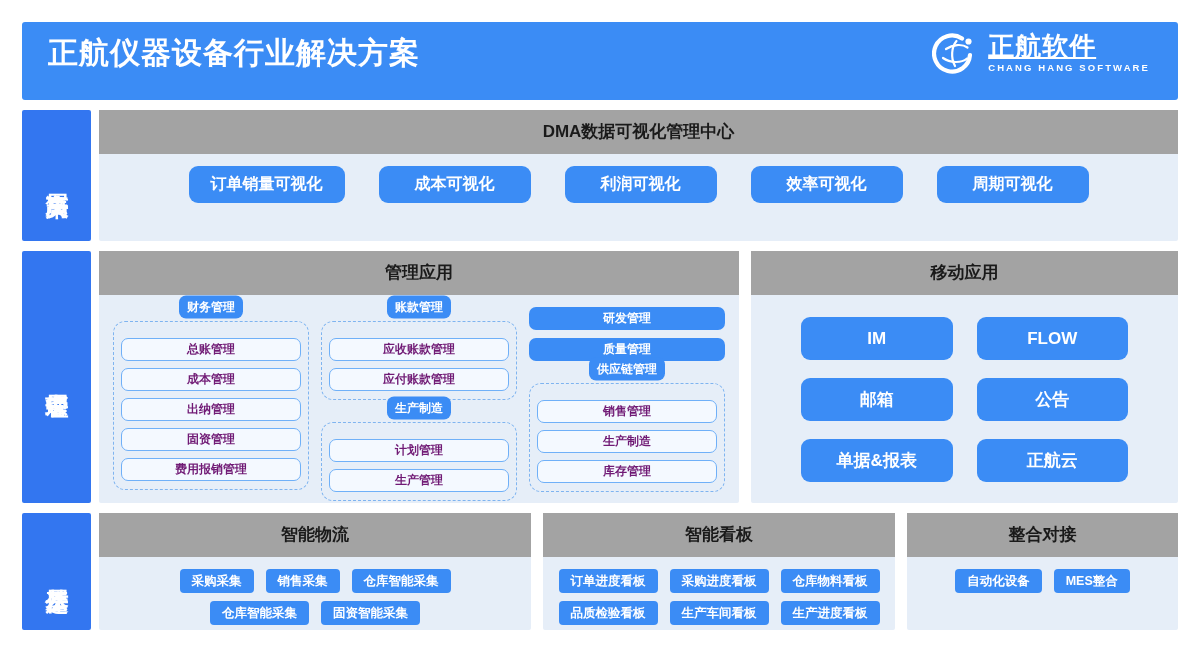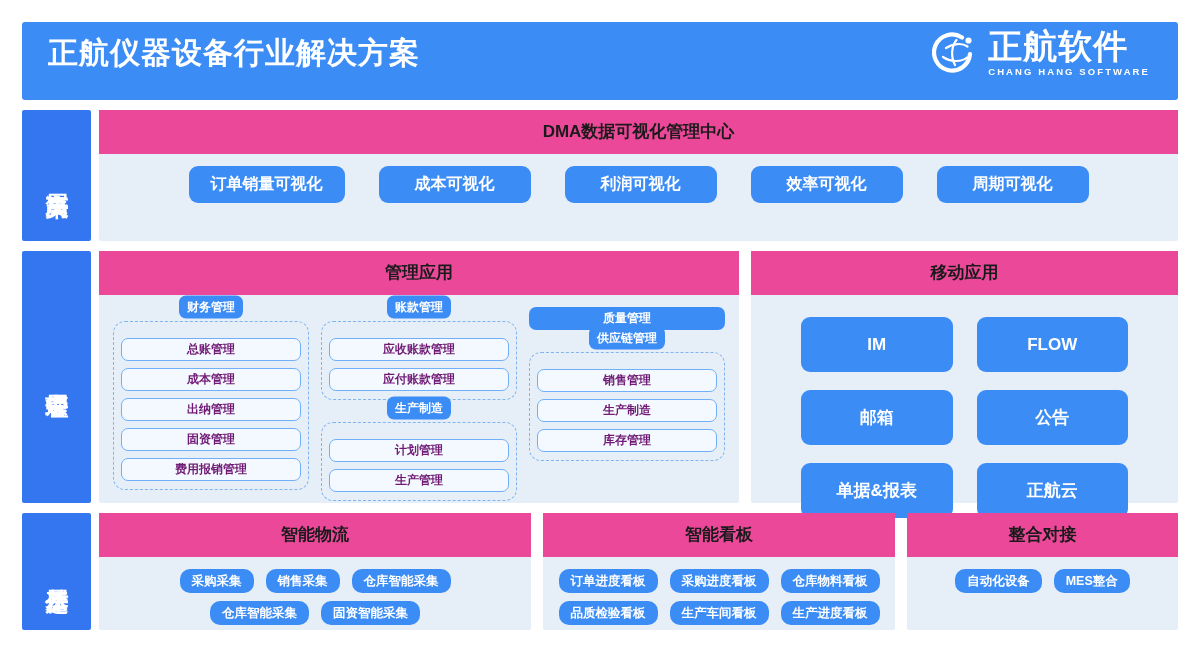--- a/index.html
+++ b/index.html
@@ -17,38 +17,38 @@
     display: flex; align-items: center; justify-content: space-between;
     padding: 0 28px 15px 26px;
   }
   .header-title {
     color: #ffffff; font-size: 30px; font-weight: bold; letter-spacing: 1px;
     white-space: nowrap;
   }
   .logo { display: flex; align-items: center; gap: 10px; }
   .logo-mark { width: 46px; height: 46px; flex: 0 0 46px; }
   .logo-text { display: flex; flex-direction: column; justify-content: center; }
-  .logo-cn { color: #fff; font-size: 34px; font-weight: bold; line-height: 1.05; letter-spacing: 1px; }
+  .logo-cn { color: #fff; font-size: 26px; font-weight: bold; line-height: 1.05; letter-spacing: 1px; text-decoration: underline; }
   .logo-en { color: #fff; font-size: 9.5px; font-weight: bold; letter-spacing: 2.1px; line-height: 1.4; }
 
   
   .band { display: flex; margin-top: 10px; }
   .band-label {
     background: #3376f0; color: #fff; border-radius: 2px;
     width: 69px; flex: 0 0 69px;
     display: flex; align-items: center; justify-content: center;
     font-size: 23px; font-weight: bold; line-height: 1.12;
     letter-spacing: 1px;
   }
   .band-label span { writing-mode: vertical-rl; text-orientation: upright; }
   .band-body { flex: 1; display: flex; gap: 12px; margin-left: 8px; }
 
   .panel { background: #e6eef8; border-radius: 2px; display: flex; flex-direction: column; }
   .panel-head {
-    background: #ec4899; color: #1a1a1a;
+    background: #a3a3a3; color: #1a1a1a;
     font-size: 17px; font-weight: bold; text-align: center;
     padding: 10px 0 11px;
   }
   .panel-body { flex: 1; padding: 12px 10px 12px; }
 
   
   .pill {
     background: #3b8cf5; color: #fff; border-radius: 8px;
     display: flex; align-items: center; justify-content: center;
     font-weight: bold; white-space: nowrap;
@@ -83,29 +83,29 @@
   }
   .group-wrap { position: relative; }
   .mgmt-col .pill, .mgmt-col .pill-ghost { height: 23px; font-size: 12px; border-radius: 7px; }
   .mgmt-col .pill { padding: 0 8px; }
   .mgmt-col .pill-ghost { padding: 0 6px; }
 
   .mobile-grid {
     display: grid; grid-template-columns: 1fr 1fr; gap: 18px 24px;
     padding: 22px 50px 24px;
   }
-  .mobile-grid .pill { height: 55px; font-size: 17px; border-radius: 9px; }
+  .mobile-grid .pill { height: 43px; font-size: 17px; border-radius: 9px; }
 
   
   .bot-panel-1 { width: 432px; flex: 0 0 432px; }
   .bot-panel-2 { width: 352px; flex: 0 0 352px; }
   .bot-panel-3 { flex: 1; }
   .chip-rows { display: flex; flex-direction: column; gap: 8px; padding: 12px 10px 14px; align-items: center; }
   .chip-row { display: flex; gap: 12px; justify-content: center; flex-wrap: nowrap; }
-  .chip-row .pill { height: 24px; font-size: 12.5px; padding: 0 12px; border-radius: 10px; }
+  .chip-row .pill { height: 24px; font-size: 12.5px; padding: 0 12px; border-radius: 4px; }
 </style>
 </head>
 <body>
 
 <div class="page">
 
   <div class="header">
     <div class="header-title">正航仪器设备行业解决方案</div>
     <div class="logo">
       <span class="logo-mark">
@@ -174,20 +174,21 @@
               </div>
               <div class="group-wrap">
                 <div class="group-dashed">
                   <div class="pill group-title">生产制造</div>
                   <div class="pill-ghost">计划管理</div>
                   <div class="pill-ghost">生产管理</div>
                 </div>
               </div>
             </div>
             <div class="mgmt-col">
+              <div class="pill">研发管理</div>
               <div class="pill">质量管理</div>
               <div class="group-wrap">
                 <div class="group-dashed">
                   <div class="pill group-title">供应链管理</div>
                   <div class="pill-ghost">销售管理</div>
                   <div class="pill-ghost">生产制造</div>
                   <div class="pill-ghost">库存管理</div>
                 </div>
               </div>
             </div>

